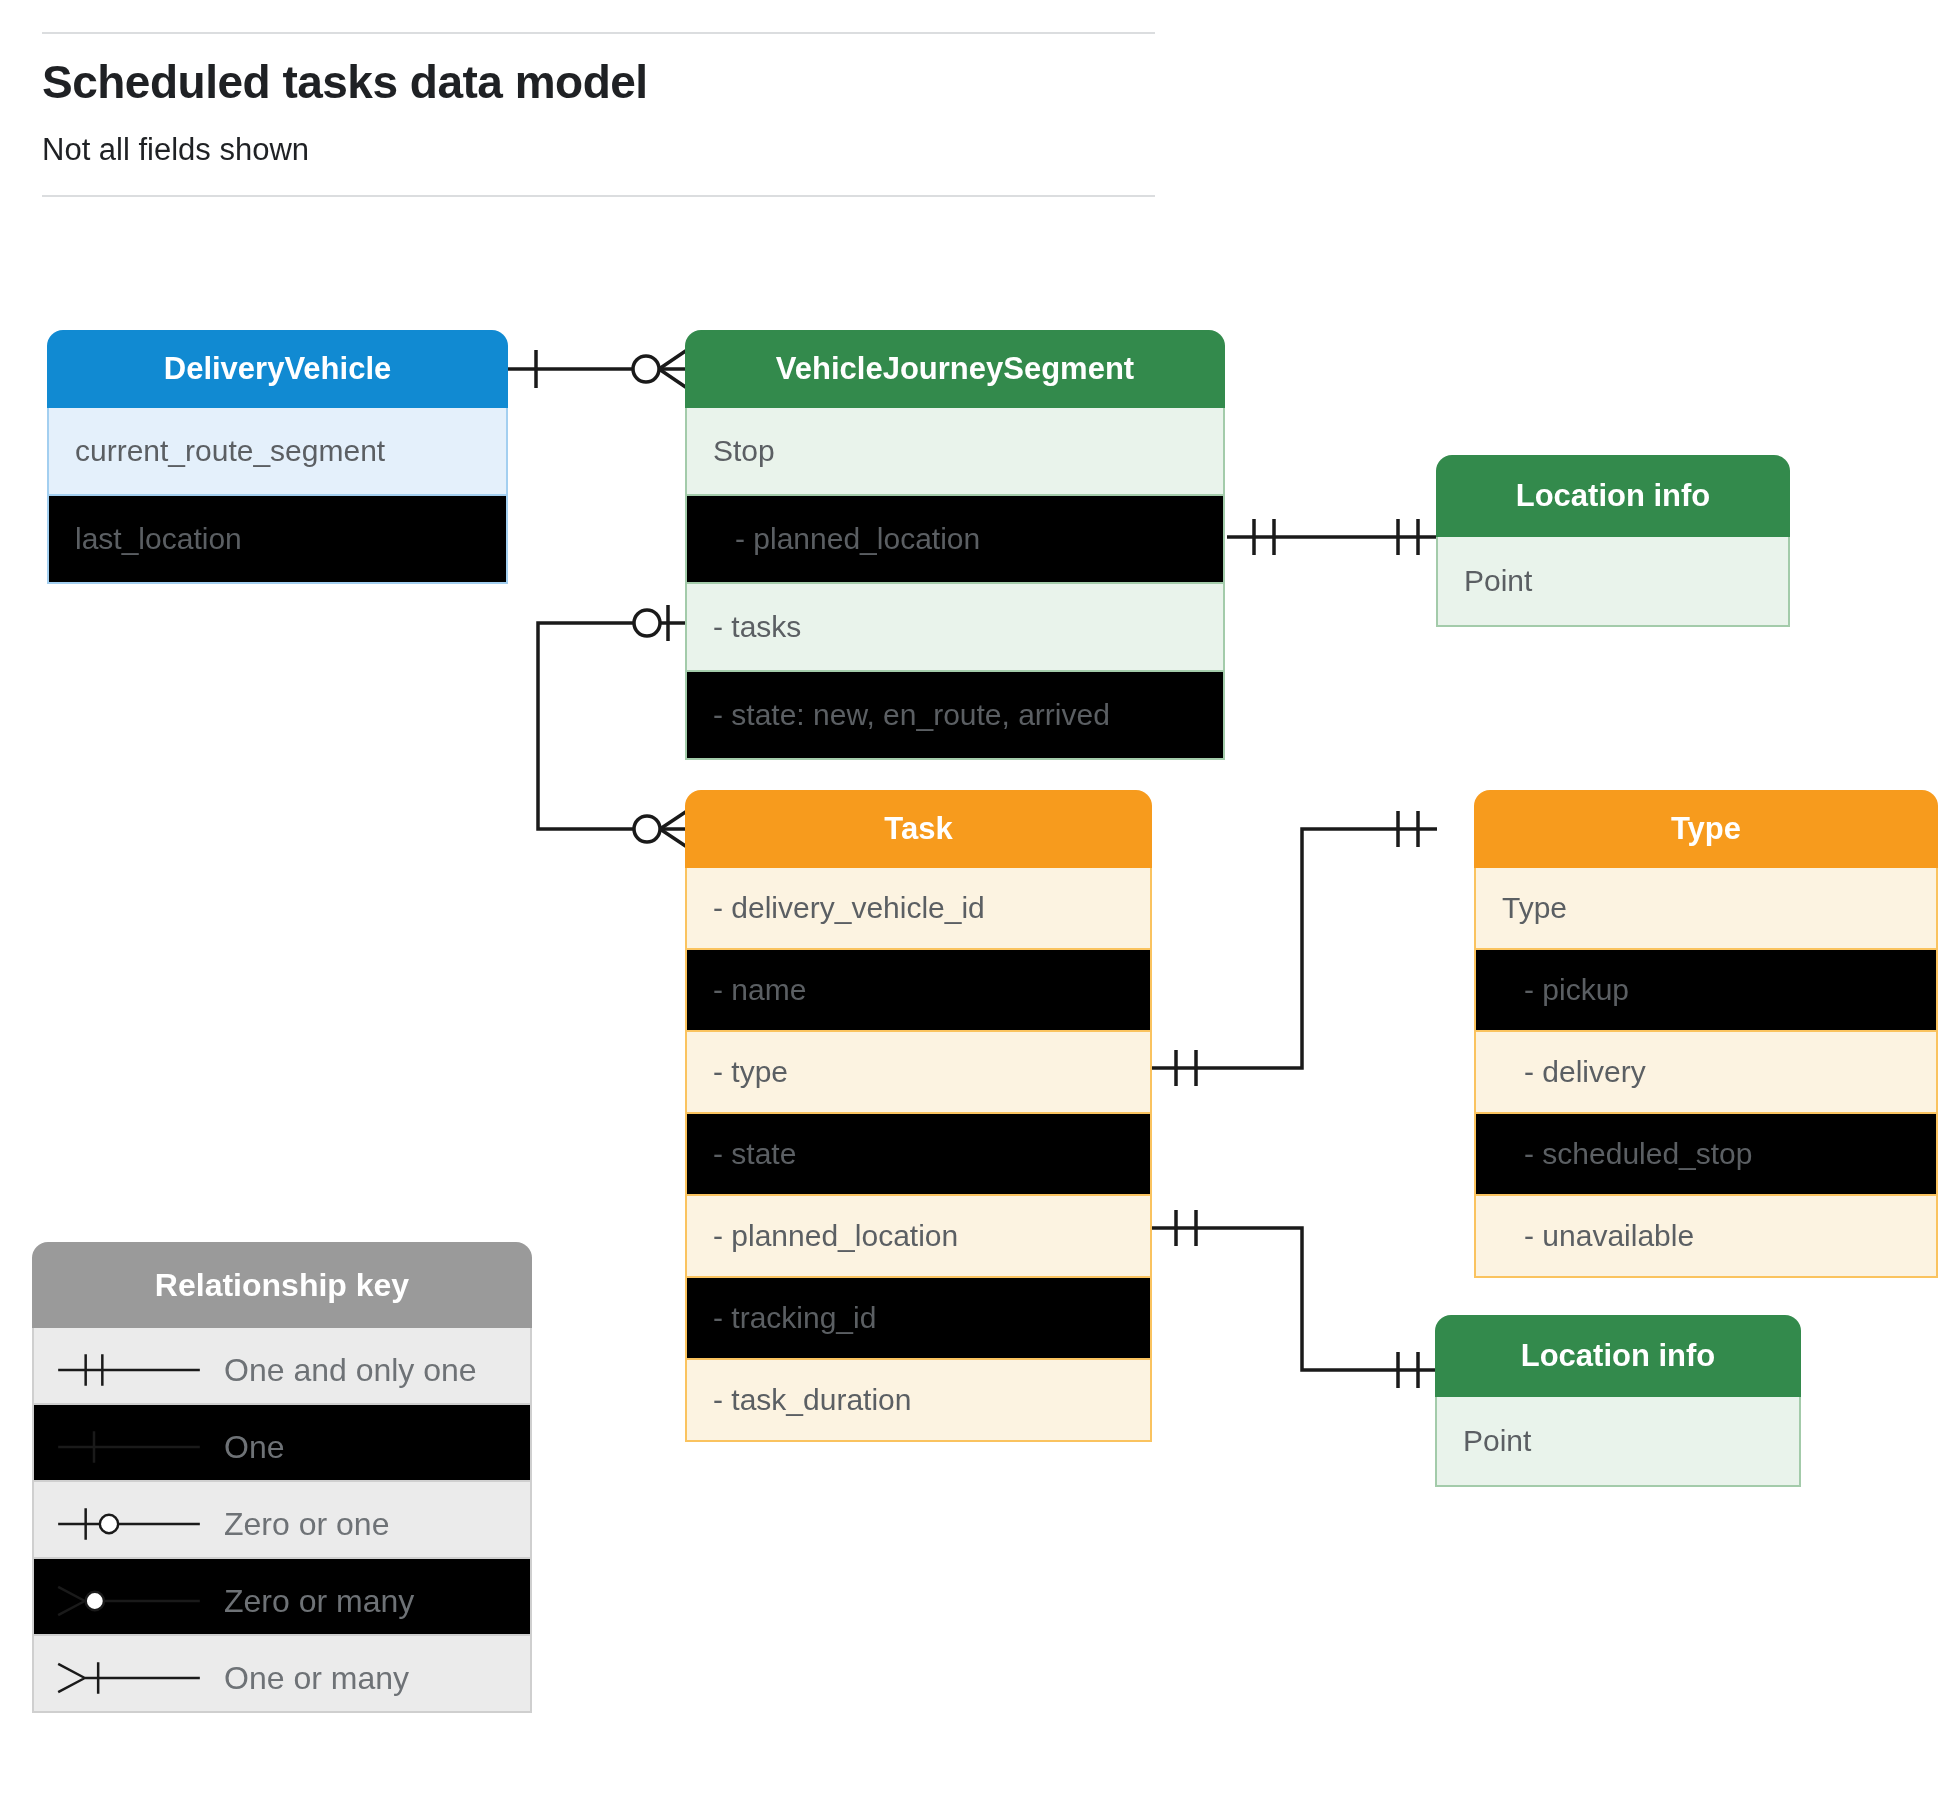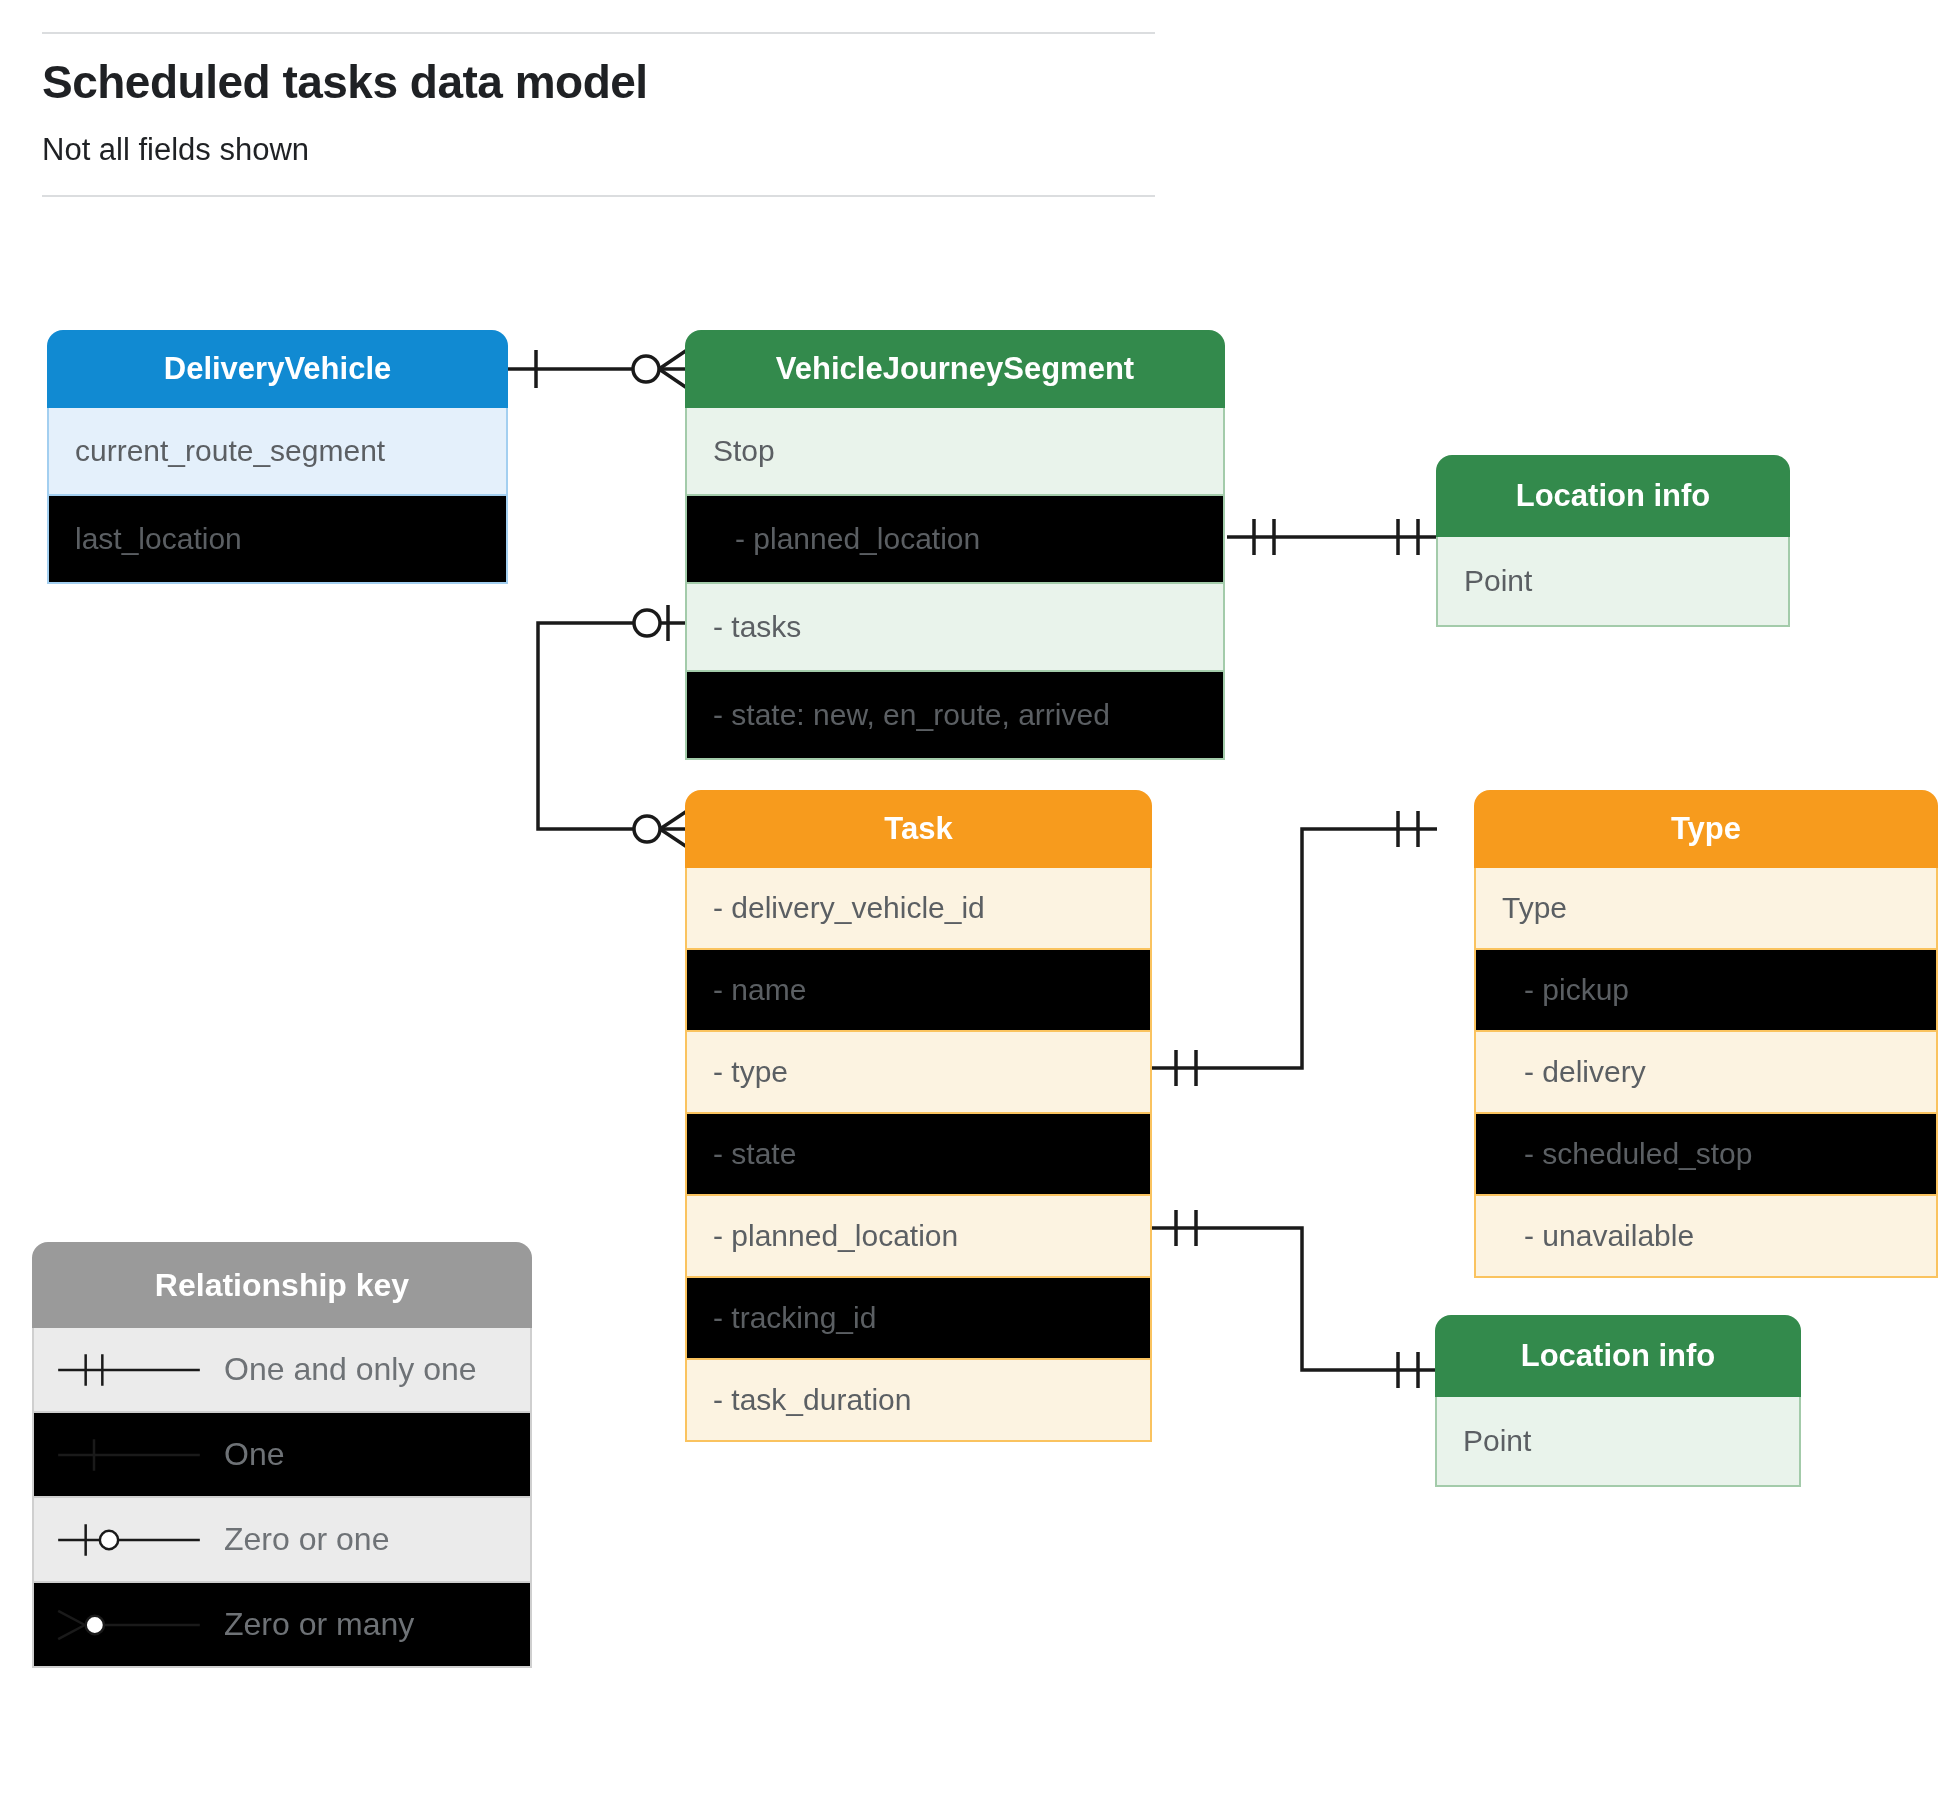--- a/index.html
+++ b/index.html
@@ -41,21 +41,21 @@
   .erow:first-child{border-top:none;}
   .erow.shaded{background:var(--lt);}
   .erow.ind{padding-left:48px;}
 
   .e-task .erow,.e-type .erow{height:80px;}
   .e-loc .ehead{height:82px;}
   .e-loc .erow{height:88px;}
 
   
   .legend .ehead{height:86px;font-size:32px;}
-  .legend .erow{height:83px;padding:0 0 0 20px;}
+  .legend .erow{height:66px;padding:9px 0 0 20px;}
   .legend .lbl{margin-left:20px;font-size:32px;color:#6E7276;}
   .sym{width:150px;height:50px;flex:0 0 150px;}
 
   .connectors{position:absolute;left:0;top:0;z-index:1;}
   .connectors path{stroke:#1A1A1A;stroke-width:3.5;fill:none;}
   .connectors circle{stroke:#1A1A1A;stroke-width:3.5;fill:#ffffff;}
   .sym path{stroke:#1A1A1A;stroke-width:3;fill:none;}
   .sym circle{stroke:#1A1A1A;stroke-width:3;fill:#ffffff;}
 </style>
 </head>
@@ -187,17 +187,23 @@
       </div>
 
       <div class="erow">
         <svg class="sym" viewBox="0 0 180 50">
           <path d="M37 25 H175 M37 25 L5 8 M37 25 L5 42"></path>
           <circle cx="49" cy="25" r="11"></circle>
         </svg>
         <span class="lbl">Zero or many</span>
       </div>
 
+      <div class="erow shaded">
+        <svg class="sym" viewBox="0 0 180 50">
+          <path d="M37 25 H175 M37 25 L5 8 M37 25 L5 42 M53 6 V44"></path>
+        </svg>
+        <span class="lbl">One or many</span>
+      </div>
 
     </div>
   </div>
 
 </div>
 
 </body></html>

